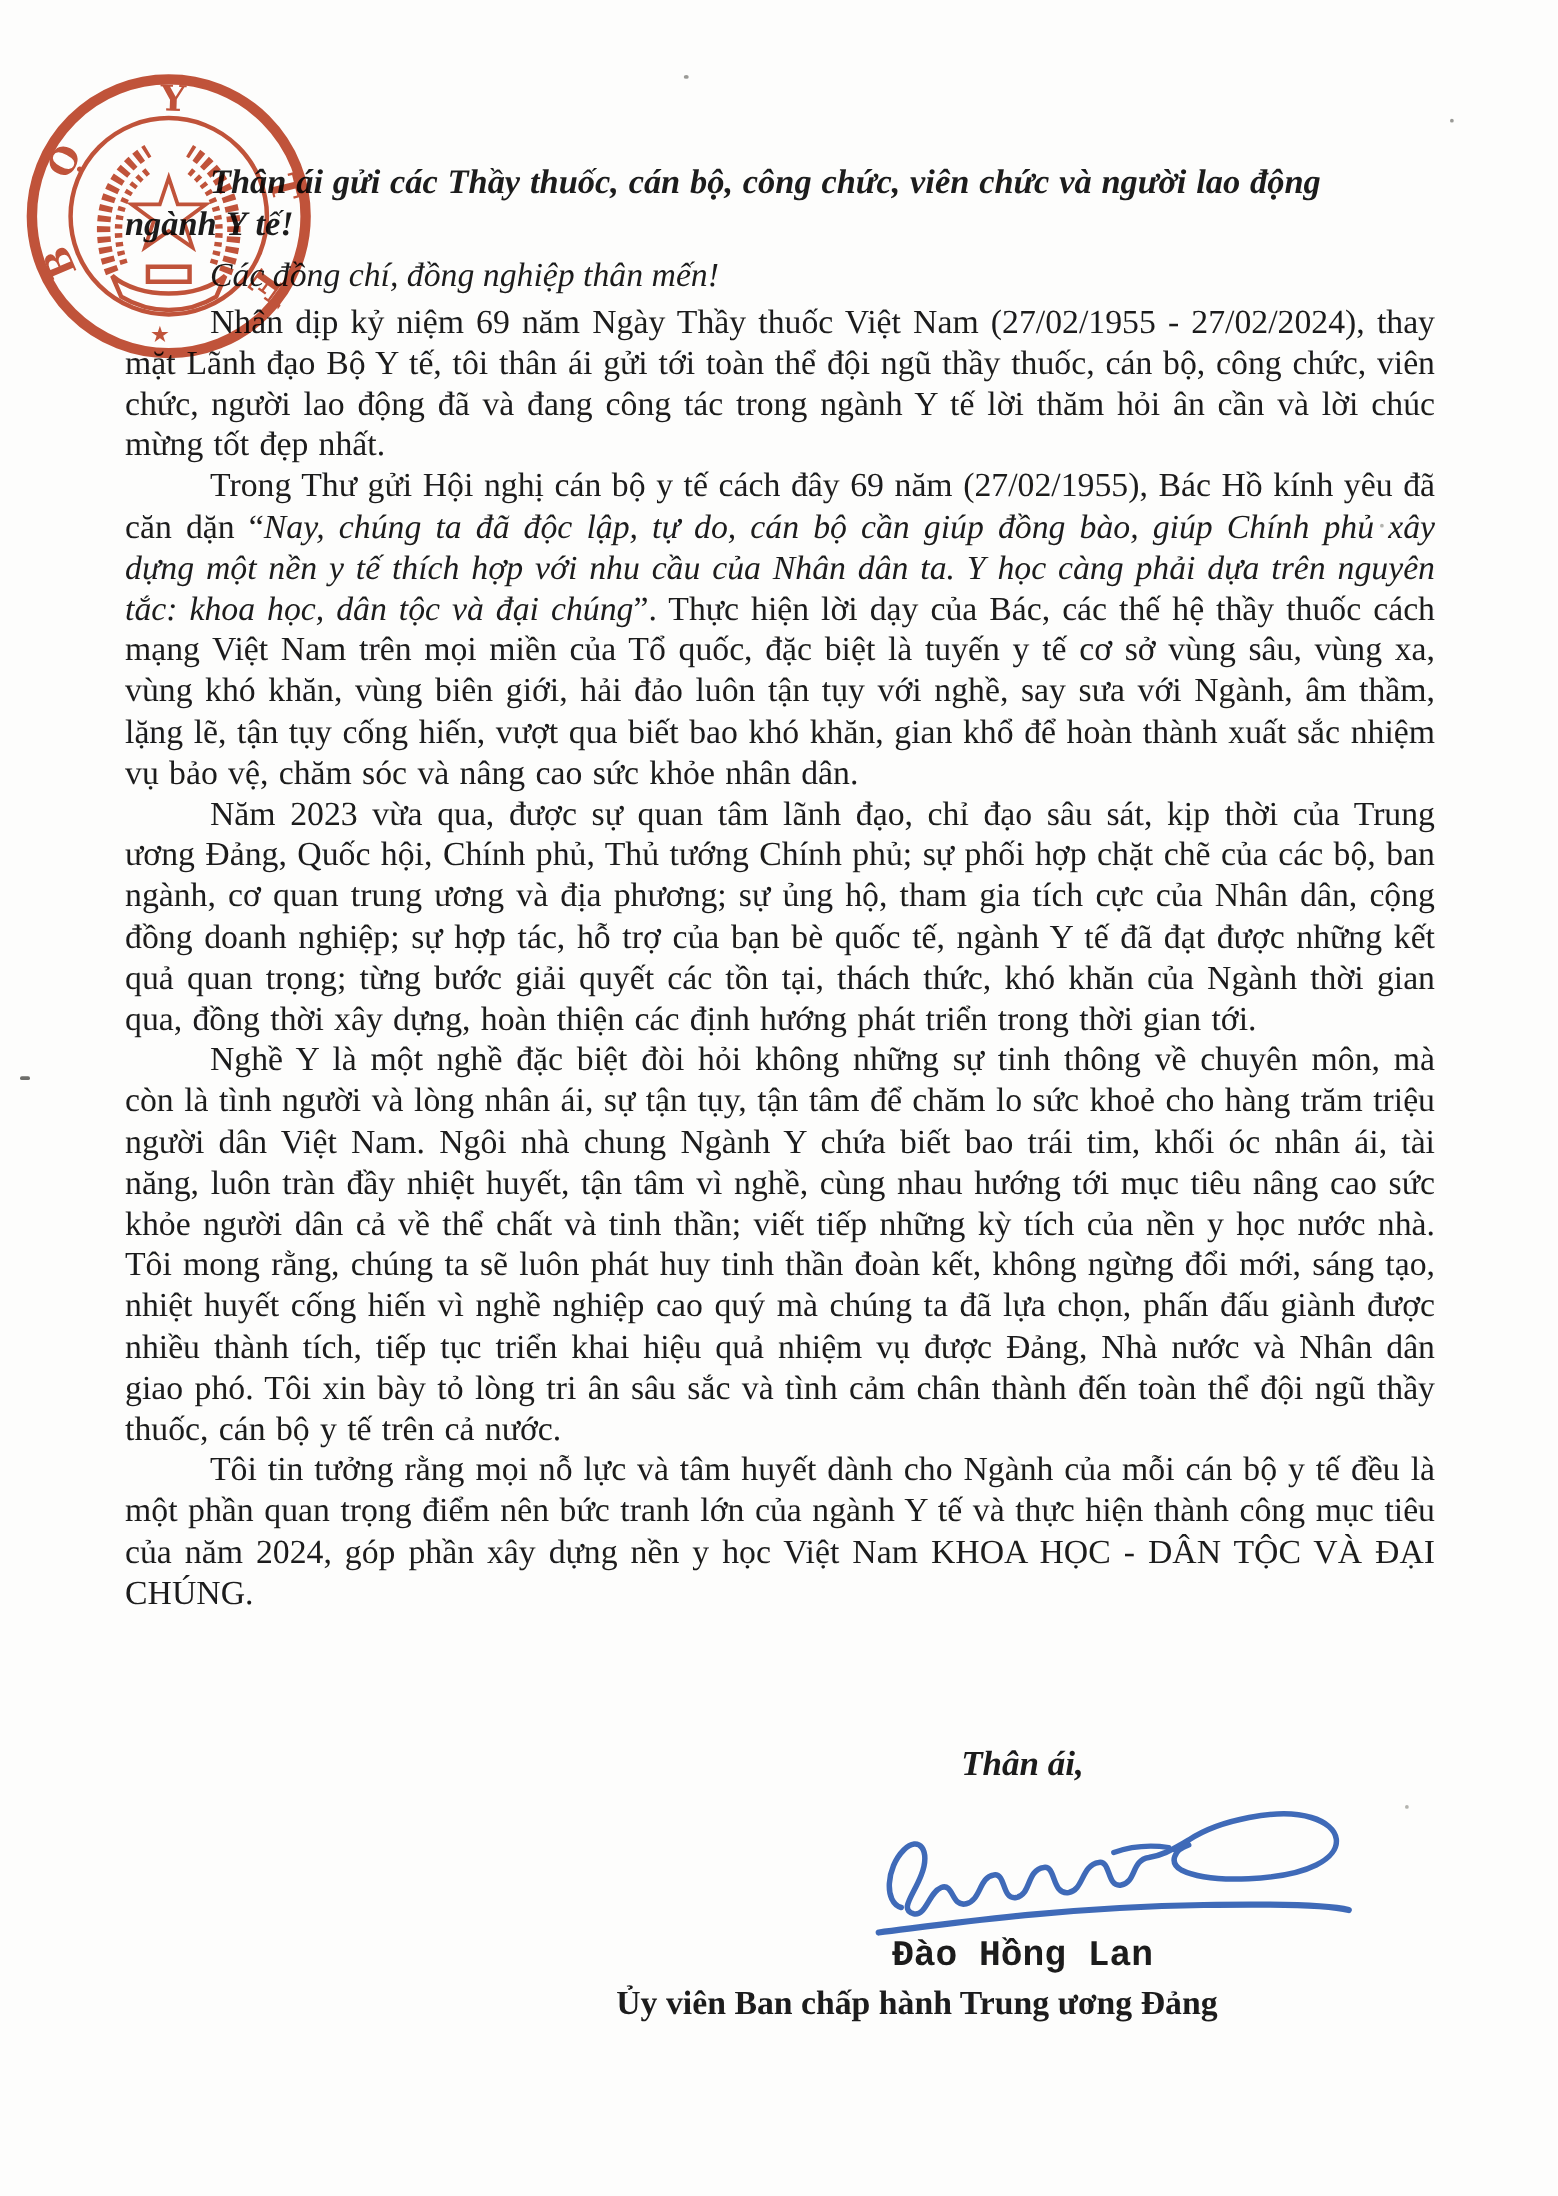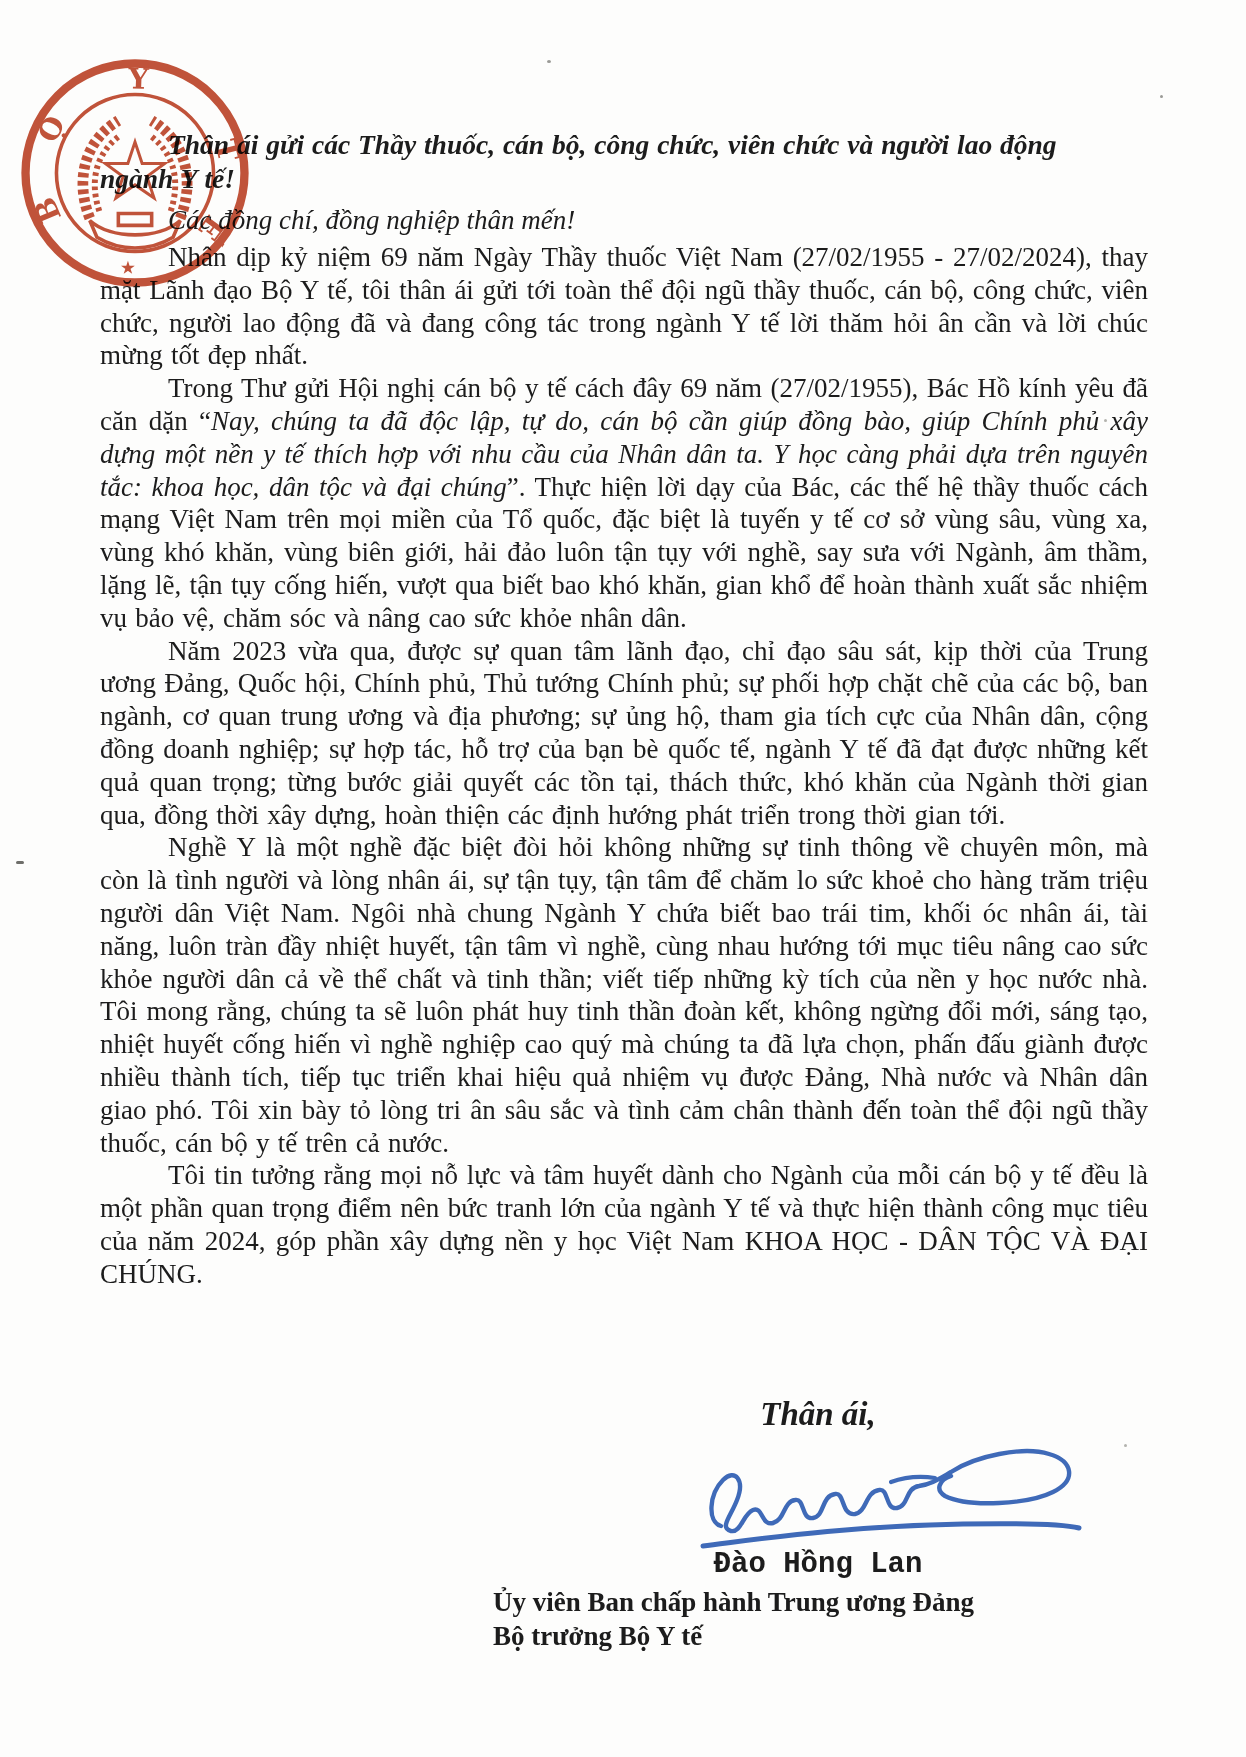--- a/index.html
+++ b/index.html
@@ -29,21 +29,21 @@
   .quote-italic{font-style:italic;font-family:Liberation Serif, serif;}
   .stamp{
     position:absolute;left:16px;top:52px;width:238px;height:242px;
     mix-blend-mode:multiply;opacity:.95;
   }
   .closing{
     position:absolute;left:493px;top:1396px;width:650px;height:300px;
   }
   .valediction{
     position:absolute;top:0;left:0;width:100%;text-align:center;
-    font-size:33px;font-weight:bold;font-style:italic;
+    font-size:28px;font-weight:bold;font-style:italic;
   }
   .signature-svg{
     position:absolute;left:200px;top:34px;width:395px;height:125px;
   }
   .signer-name{
     position:absolute;top:152px;left:0;width:100%;text-align:center;
     font-size:29px;font-weight:bold;line-height:34px;font-family:Liberation Mono, monospace;
   }
   .signer-title{
     position:absolute;left:0;width:100%;text-align:left;
@@ -110,21 +110,20 @@
              C174,82 172,62 186,60 C196,58 192,80 204,78 C216,76 212,58 226,56
              C238,54 244,50 258,42 C282,26 330,16 356,24 C380,31 384,50 360,62
              C336,74 276,78 252,66 C242,60 246,50 258,46"></path>
         <path stroke-width="4.2" d="M198,52 C212,47 228,46 242,48"></path>
         <path stroke-width="5" d="M10,116 C60,110 150,96 270,94 C330,93 370,94 386,98"></path>
       </g>
     </svg>
 
     <div class="signer-name">Đào Hồng Lan</div>
     <div class="signer-title t1">Ủy viên Ban chấp hành Trung ương Đảng</div>
-    <div class="signer-title t2">Bộ trưởng Bộ Y tế</div>
   </div>
 
   <div class="speck s1"></div>
   <div class="speck s2"></div>
   <div class="speck s3"></div>
   <div class="speck s4"></div>
   <div class="speck s5"></div>
 </div>
 
 </body></html>

